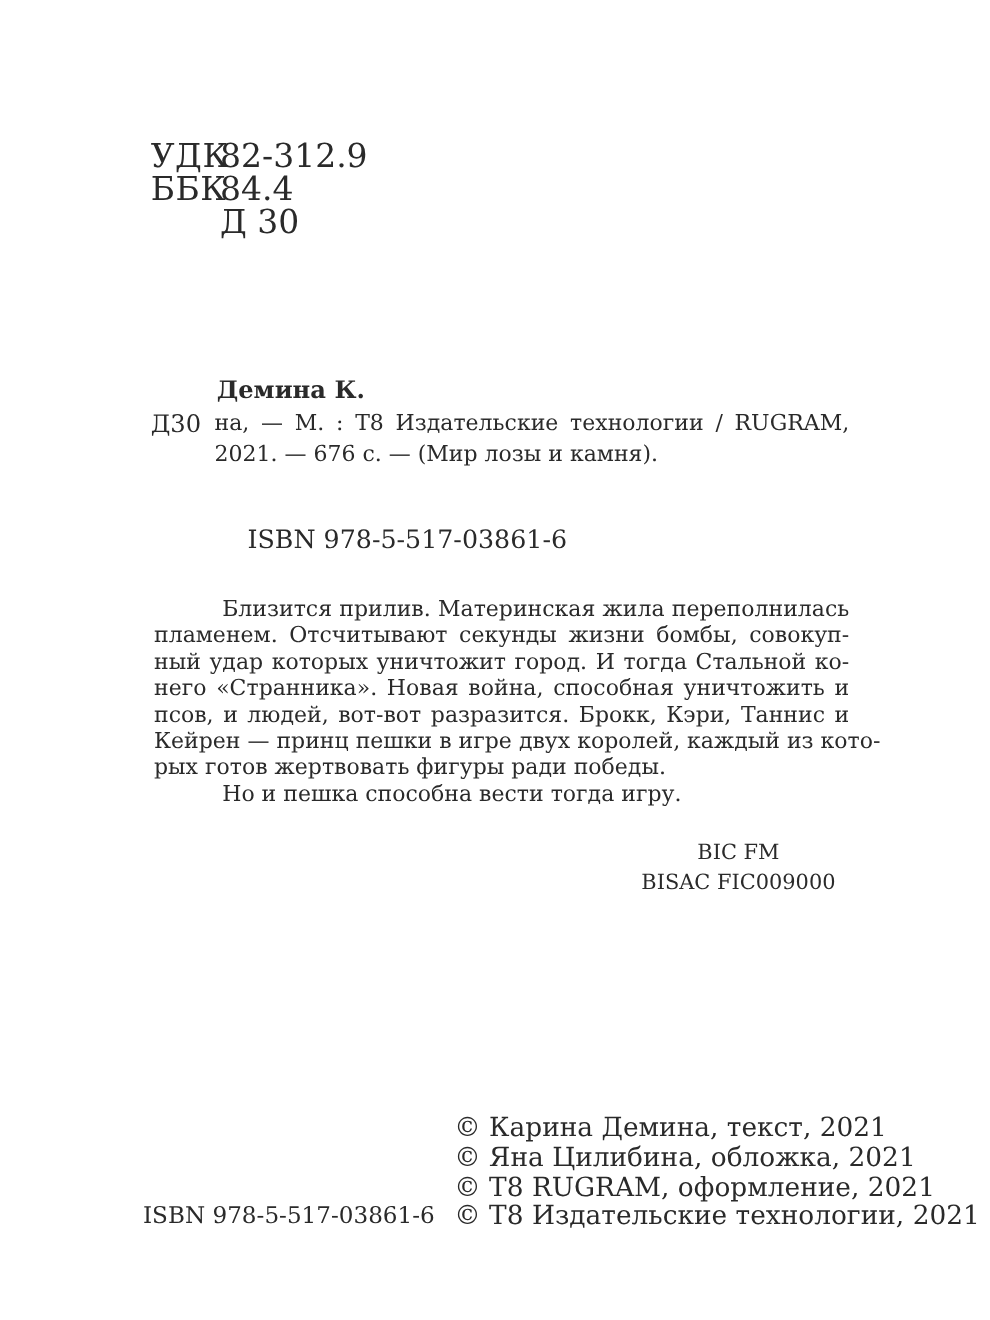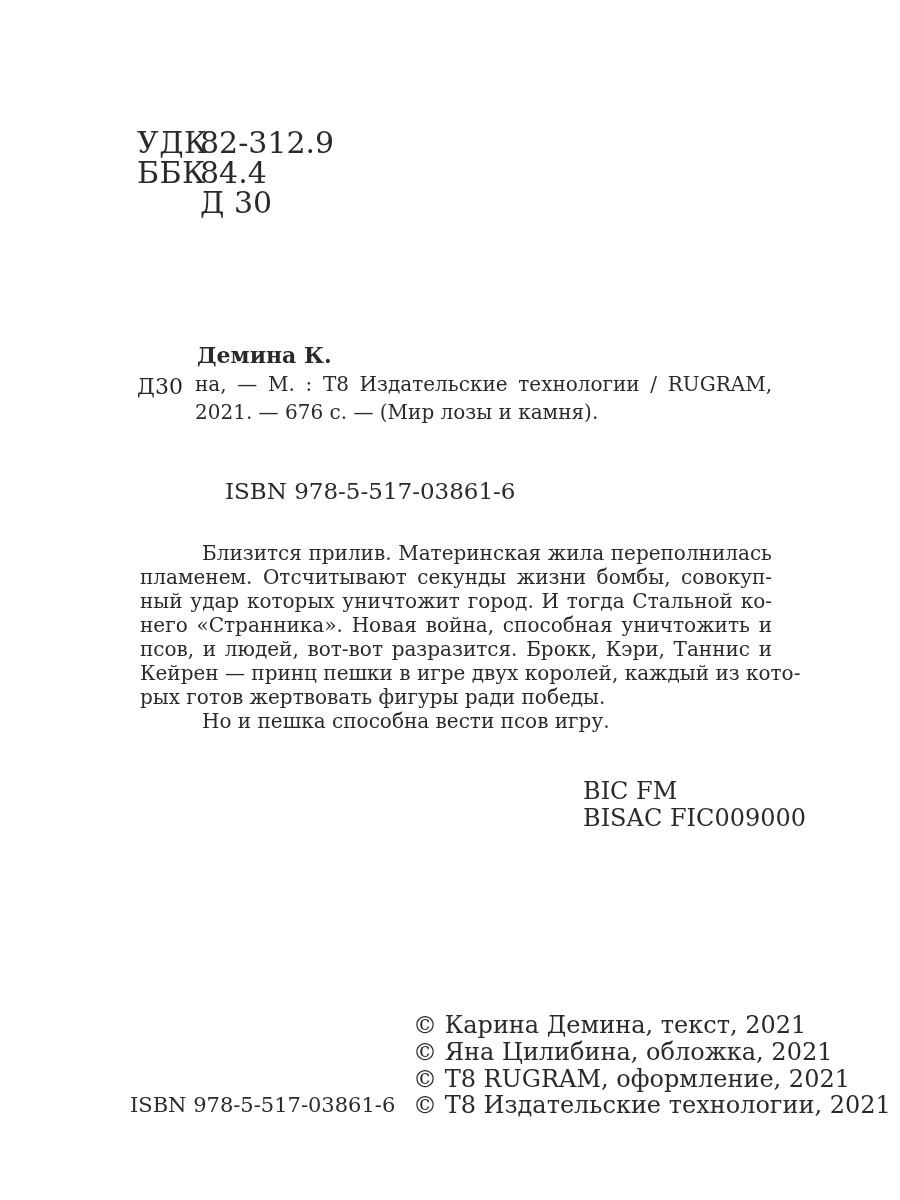--- a/index.html
+++ b/index.html
@@ -62,22 +62,22 @@
   }
   .lline {
     white-space: nowrap;
     text-align: left;
   }
   .indent-first { padding-left: 33px; box-sizing: border-box; }
   .indent-para  { padding-left: 62px; box-sizing: border-box; }
 
   
   .class-block {
-    left: 583px; top: 778px;
-    font-size: 24px; line-height: 27px;
+    left: 583px; top: 762px;
+    font-size: 19px; line-height: 27px; text-align: center;
   }
 
   
   .copyright-block {
     left: 413px; top: 1012px;
     font-size: 24px; line-height: 26.8px;
     white-space: nowrap;
   }
   .isbn-bottom {
     left: 130px; top: 1093px;
@@ -115,21 +115,21 @@
   <div class="abs isbn-mid">ISBN 978-5-517-03861-6</div>
 
   <div class="abs annotation">
     <div class="jline indent-para">Близится прилив. Материнская жила переполнилась</div>
     <div class="jline">пламенем. Отсчитывают секунды жизни бомбы, совокуп-</div>
     <div class="jline">ный удар которых уничтожит город. И тогда Стальной ко-</div>
     <div class="jline">него «Странника». Новая война, способная уничтожить и</div>
     <div class="jline">псов, и людей, вот-вот разразится. Брокк, Кэри, Таннис и</div>
     <div class="jline">Кейрен — принц пешки в игре двух королей, каждый из кото-</div>
     <div class="lline">рых готов жертвовать фигуры ради победы.</div>
-    <div class="lline indent-para">Но и пешка способна вести псов игру.</div>
+    <div class="lline indent-para">Но и пешка способна вести тогда игру.</div>
   </div>
 
   <div class="abs class-block">
     <div>BIC FM</div>
     <div>BISAC FIC009000</div>
   </div>
 
   <div class="abs copyright-block">
     <div>© Карина Демина, текст, 2021</div>
     <div>© Яна Цилибина, обложка, 2021</div>

